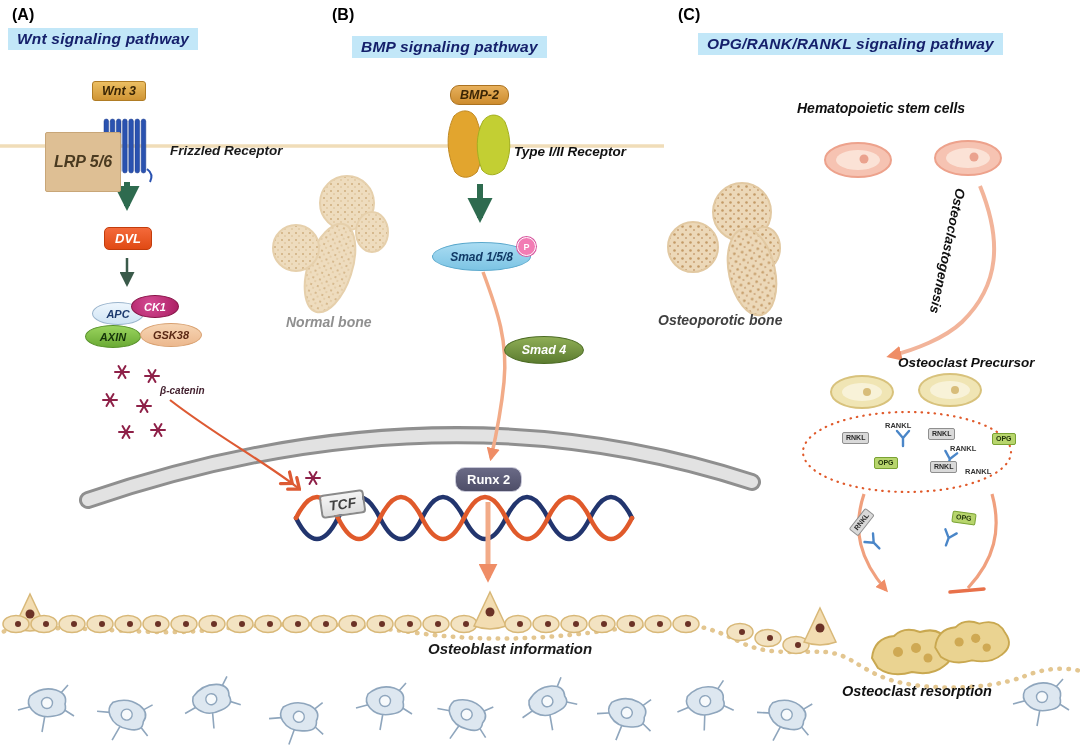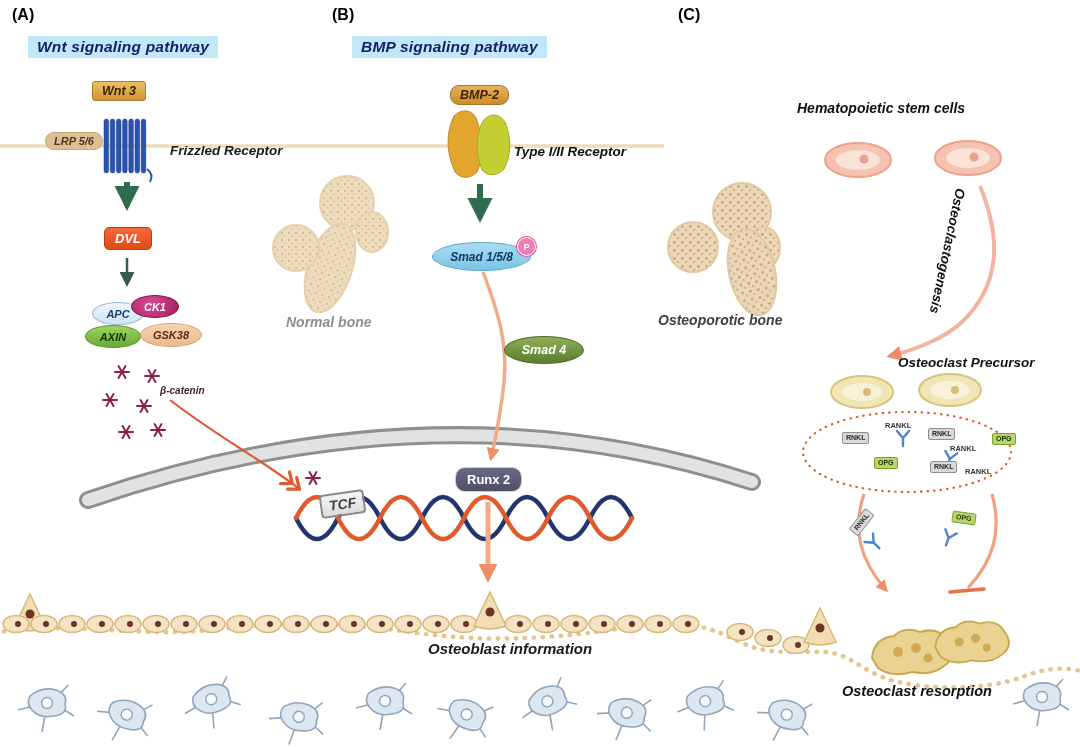--- a/index.html
+++ b/index.html
@@ -9,22 +9,22 @@
   svg{position:absolute;left:0;top:0;}
 
   .panel-letter{font-weight:bold;font-size:16px;color:#000;}
   .hdr{background:#c2e7f8;color:#15206b;font-weight:bold;font-style:italic;
        font-size:15.5px;padding:2px 9px;letter-spacing:.2px;}
 
   .bi{font-weight:bold;font-style:italic;}
 
   .wnt3{left:92px;top:81px;padding:2px 9px;background:linear-gradient(180deg,#ecbf63,#cf9434);
         border:1px solid #b07c24;border-radius:3px;color:#3a2505;font-size:12.5px;}
-  .lrp{left:45px;top:132px;padding:2px 8px;background:#debf94;border:1px solid #c8a678;
-       border-radius:9px;color:#4a3a20;font-size:11px;}
+  .lrp{left:45px;top:132px;padding:20px 8px;background:#debf94;border:1px solid #c8a678;
+       border-radius:2px;color:#4a3a20;font-size:16px;}
   .frizzled-lbl{left:170px;top:143px;font-size:13.5px;color:#1a1a1a;}
   .dvl{left:104px;top:227px;padding:3px 10px;background:linear-gradient(180deg,#f4693a,#e04a14);
        border:1px solid #c23c0c;border-radius:5px;color:#fff;font-size:13px;}
   .oval{display:flex;align-items:center;justify-content:center;border-radius:50%;font-size:11px;}
   .apc{left:92px;top:302px;width:50px;height:21px;background:linear-gradient(180deg,#eef6fd,#cfe4f4);
        border:1px solid #9ab4cc;color:#1c3a6e;}
   .ck1{left:131px;top:295px;width:46px;height:21px;background:radial-gradient(circle at 40% 35%,#d44a92,#a81c60);
        border:1px solid #881448;color:#fff;}
   .axin{left:85px;top:325px;width:54px;height:21px;background:linear-gradient(180deg,#9ad45e,#6aaa34);
         border:1px solid #58922a;color:#14320a;}
@@ -281,22 +281,23 @@
       <use href="#ysym" transform="translate(950,458) rotate(12)"></use>
       <use href="#ysym" transform="translate(873,542) rotate(-45)"></use>
       <use href="#ysym" transform="translate(949,537) rotate(20)"></use>
     </g>
   </svg>
 
   <div class="abs panel-letter" style="left:12px;top:6px;">(A)</div>
   <div class="abs panel-letter" style="left:332px;top:6px;">(B)</div>
   <div class="abs panel-letter" style="left:678px;top:6px;">(C)</div>
 
-  <div class="abs hdr" style="left:8px;top:36px;margin-left:20px;">Wnt signaling pathway</div>
+  <div class="abs hdr" style="left:8px;top:28px;">Wnt signaling pathway</div>
   <div class="abs hdr" style="left:352px;top:36px;">BMP signaling pathway</div>
+  <div class="abs hdr" style="left:698px;top:33px;">OPG/RANK/RANKL  signaling pathway</div>
 
   <div class="abs bi wnt3">Wnt 3</div>
   <div class="abs bi lrp">LRP 5/6</div>
   <div class="abs bi frizzled-lbl">Frizzled Receptor</div>
   <div class="abs bi dvl">DVL</div>
   <div class="abs bi oval apc">APC</div>
   <div class="abs bi oval ck1">CK1</div>
   <div class="abs bi oval axin">AXIN</div>
   <div class="abs bi oval gsk38">GSK38</div>
   <div class="abs bi bcat-lbl">β-catenin</div>

